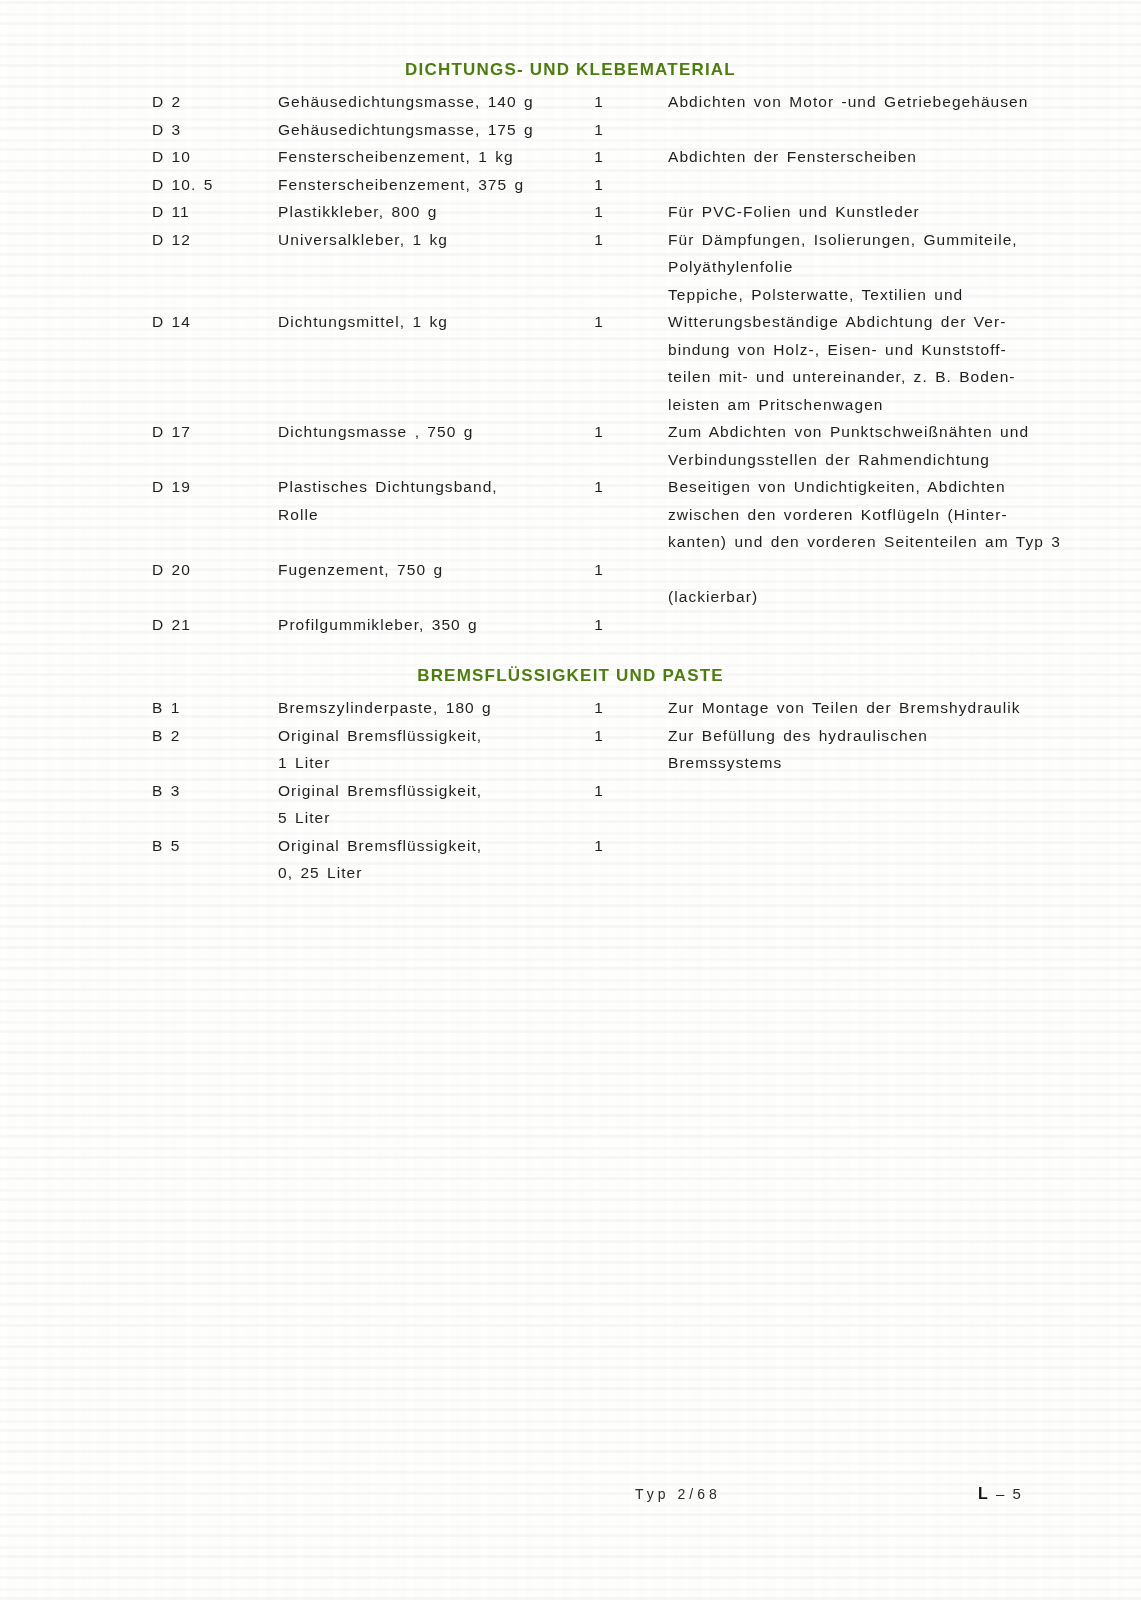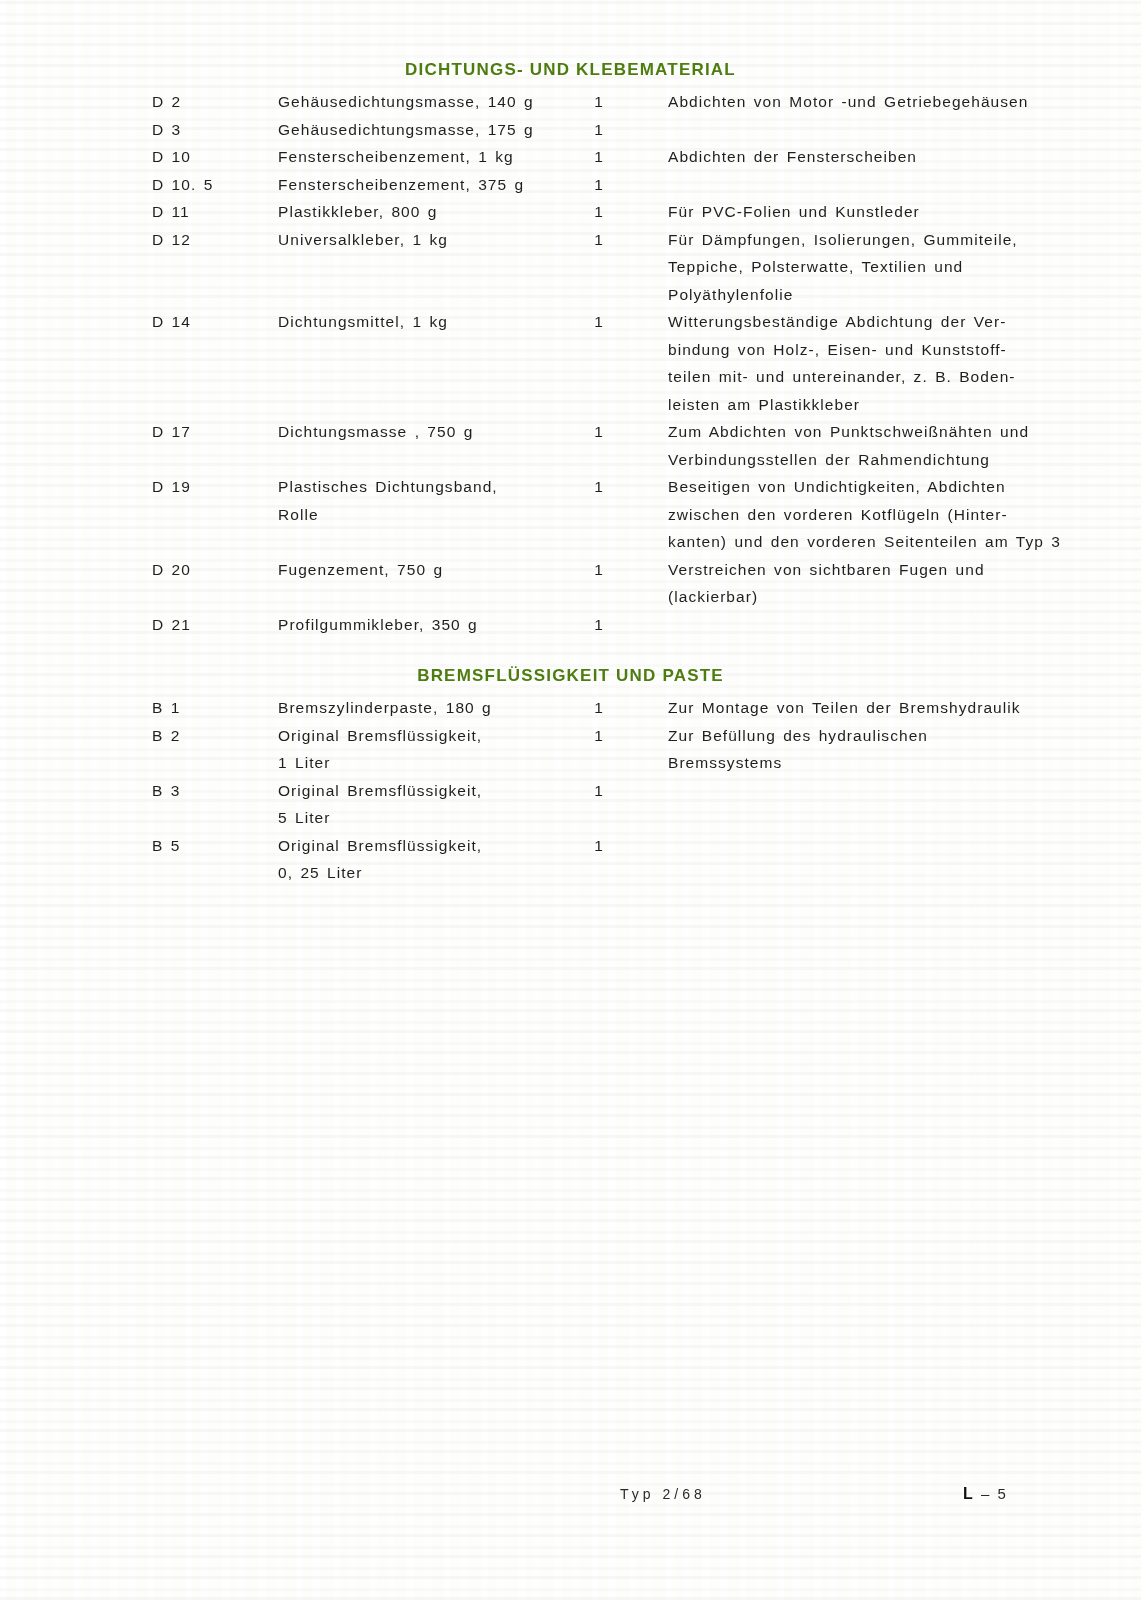--- a/index.html
+++ b/index.html
@@ -64,21 +64,21 @@
     white-space: nowrap;
   }
   .line span { position: absolute; top: 0; }
   .c1 { left: 152px; }
   .c2 { left: 278px; }
   .c3 { left: 586px; width: 26px; text-align: center; }
   .c4 { left: 668px; }
   .footer {
     position: absolute;
     top: 1482px;
-    left: 0;
+    left: 15px;
     right: 0;
     height: 24px;
     line-height: 24px;
     font-size: 14px;
   }
   .f-left {
     position: absolute;
     left: 620px;
     letter-spacing: 4px;
     color: #2a2a2a;
@@ -143,28 +143,28 @@
     <span class="c1">D 12</span>
     <span class="c2">Universalkleber, 1 kg</span>
     <span class="c3">1</span>
     <span class="c4">Für Dämpfungen, Isolierungen, Gummiteile,</span>
   </div>
 
   <div class="line">
     <span class="c1"></span>
     <span class="c2"></span>
     <span class="c3"></span>
+    <span class="c4">Polyäthylenfolie</span>
+  </div>
+
+  <div class="line">
+    <span class="c1"></span>
+    <span class="c2"></span>
+    <span class="c3"></span>
     <span class="c4">Teppiche, Polsterwatte, Textilien und</span>
-  </div>
-
-  <div class="line">
-    <span class="c1"></span>
-    <span class="c2"></span>
-    <span class="c3"></span>
-    <span class="c4">Polyäthylenfolie</span>
   </div>
 
   <div class="line">
     <span class="c1">D 14</span>
     <span class="c2">Dichtungsmittel, 1 kg</span>
     <span class="c3">1</span>
     <span class="c4">Witterungsbeständige Abdichtung der Ver-</span>
   </div>
 
   <div class="line">
@@ -178,21 +178,21 @@
     <span class="c1"></span>
     <span class="c2"></span>
     <span class="c3"></span>
     <span class="c4">teilen mit- und untereinander, z. B. Boden-</span>
   </div>
 
   <div class="line">
     <span class="c1"></span>
     <span class="c2"></span>
     <span class="c3"></span>
-    <span class="c4">leisten am Plastikkleber</span>
+    <span class="c4">leisten am Pritschenwagen</span>
   </div>
 
   <div class="line">
     <span class="c1">D 17</span>
     <span class="c2">Dichtungsmasse , 750 g</span>
     <span class="c3">1</span>
     <span class="c4">Zum Abdichten von Punktschweißnähten und</span>
   </div>
 
   <div class="line">
@@ -220,21 +220,20 @@
     <span class="c1"></span>
     <span class="c2"></span>
     <span class="c3"></span>
     <span class="c4">kanten) und den vorderen Seitenteilen am Typ 3</span>
   </div>
 
   <div class="line">
     <span class="c1">D 20</span>
     <span class="c2">Fugenzement, 750 g</span>
     <span class="c3">1</span>
-    <span class="c4">Verstreichen von sichtbaren Fugen und</span>
   </div>
 
 
   <div class="line">
     <span class="c1"></span>
     <span class="c2"></span>
     <span class="c3"></span>
     <span class="c4">(lackierbar)</span>
   </div>
 

